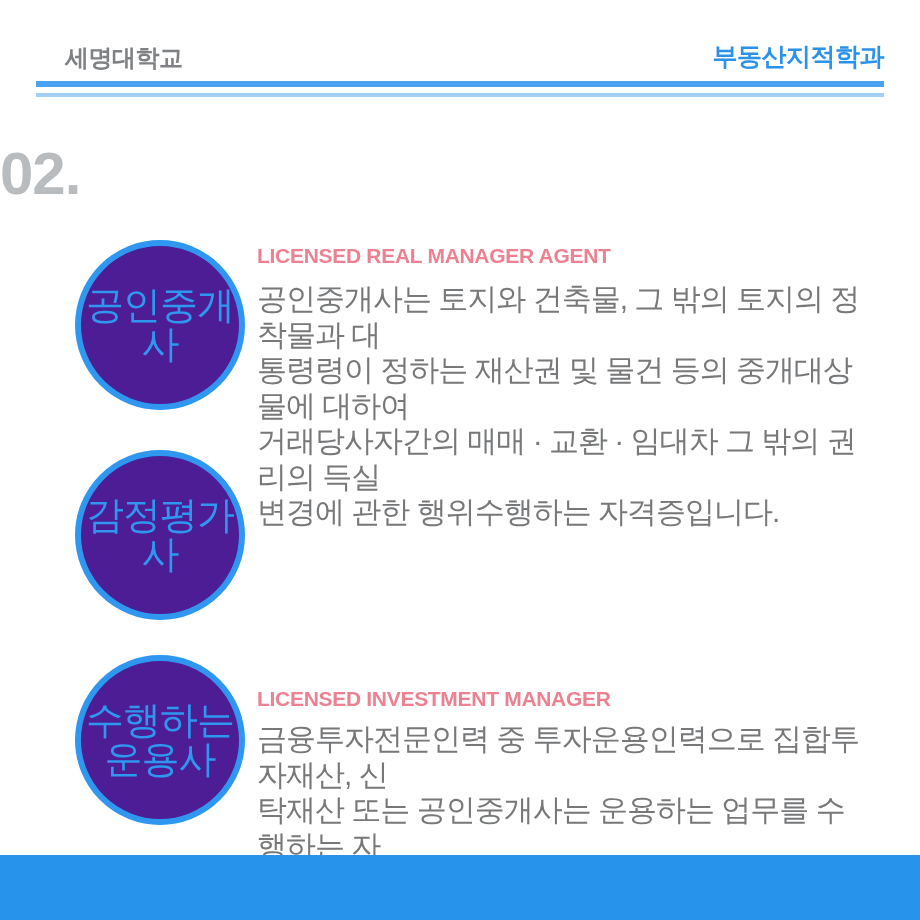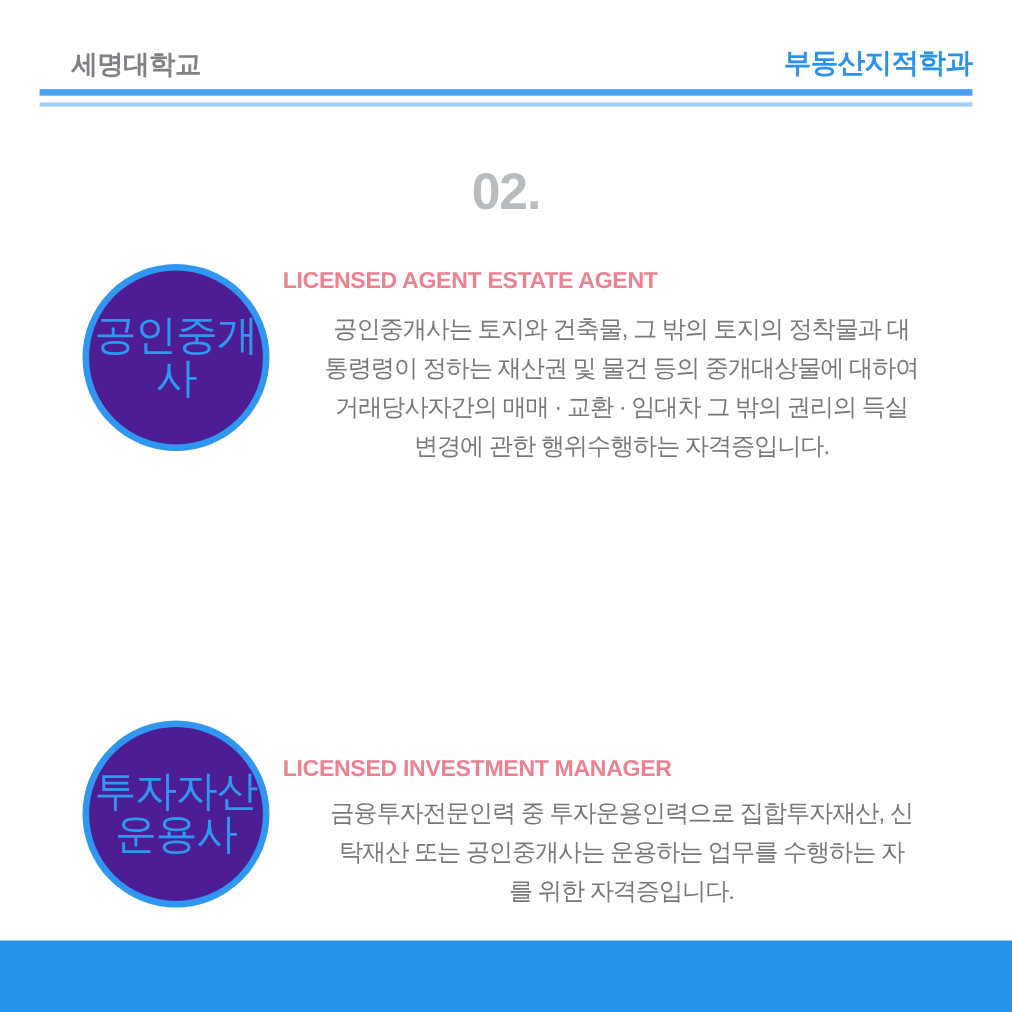--- a/index.html
+++ b/index.html
@@ -41,22 +41,23 @@
     background:var(--rule_blue);
   }
   .rule2{
     position:absolute;left:36px;right:36px;top:93px;height:4px;
     background:var(--rule_light);
   }
   
   .title{
     position:absolute;left:0;right:0;top:143px;
     display:flex;justify-content:center;align-items:baseline;gap:14px;
-    font-size:47px;font-weight:800;letter-spacing:-1px;
+    font-size:60px;font-weight:800;letter-spacing:-1px;
     line-height:62px;
+    flex-direction:column;
   }
   .title .num{color:var(--title_gray);}
   .title .hl{color:var(--accent_blue);}
   .title .rest{color:var(--title_dark);}
   
   .circle{
     position:absolute;left:75px;width:170px;height:170px;
     border:6px solid var(--circle_blue);border-radius:50%;
     display:flex;align-items:center;justify-content:center;text-align:center;
     color:var(--circle_blue);font-size:38px;font-weight:400;
@@ -67,22 +68,22 @@
   .circle.c2{top:450px;}
   .circle.c3{top:655px;}
   
   .sec-heading{
     position:absolute;left:257px;width:612px;
     color:var(--heading_pink);font-size:21px;font-weight:700;
     letter-spacing:-0.3px;
   }
   .sec-body{
     position:absolute;left:257px;width:616px;
-    color:var(--body_gray);font-size:22px;font-weight:400;
-    line-height:35.5px;letter-spacing:-1px;white-space:pre-line;text-align:center;
+    color:var(--body_gray);font-size:30px;font-weight:400;
+    line-height:35.5px;letter-spacing:-1px;white-space:pre-line;
   }
   .h1{top:244px;} .b1{top:281px;}
   .h2{top:477px;} .b2{top:513px;}
   .h3{top:687px;} .b3{top:721px;}
   
   .footer{
     position:absolute;left:0;right:0;bottom:0;top:855px;
     background:var(--footer_blue);
   }
 </style>
@@ -94,28 +95,29 @@
   <div class="hdr-left">세명대학교</div>
   <div class="hdr-right">부동산지적학과</div>
   <div class="rule1"></div>
   <div class="rule2"></div>
 
   <div class="title">
     <span class="num">02.</span>
   </div>
 
   <div class="circle c1">공인중개사</div>
-  <div class="sec-heading h1">LICENSED AGENT ESTATE AGENT</div>
+  <div class="sec-heading h1">LICENSED REAL MANAGER AGENT</div>
   <div class="sec-body b1">공인중개사는 토지와 건축물, 그 밖의 토지의 정착물과 대
 통령령이 정하는 재산권 및 물건 등의 중개대상물에 대하여
 거래당사자간의 매매 · 교환 · 임대차 그 밖의 권리의 득실
 변경에 관한 행위수행하는 자격증입니다.</div>
 
+  <div class="circle c2">감정평가사</div>
 
-  <div class="circle c3">투자자산
+  <div class="circle c3">수행하는
 운용사</div>
   <div class="sec-heading h3">LICENSED INVESTMENT MANAGER</div>
   <div class="sec-body b3">금융투자전문인력 중 투자운용인력으로 집합투자재산, 신
 탁재산 또는 공인중개사는 운용하는 업무를 수행하는 자
 를 위한 자격증입니다.</div>
 
   <div class="footer"></div>
 
 </div>
 

